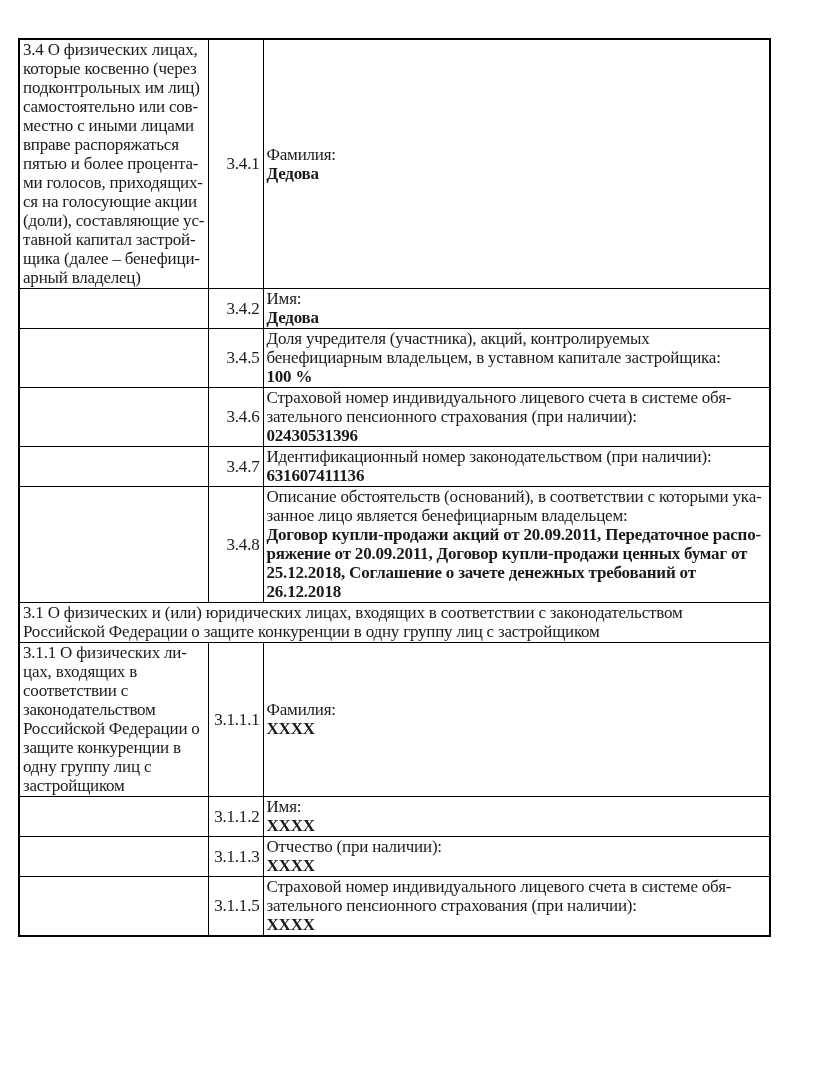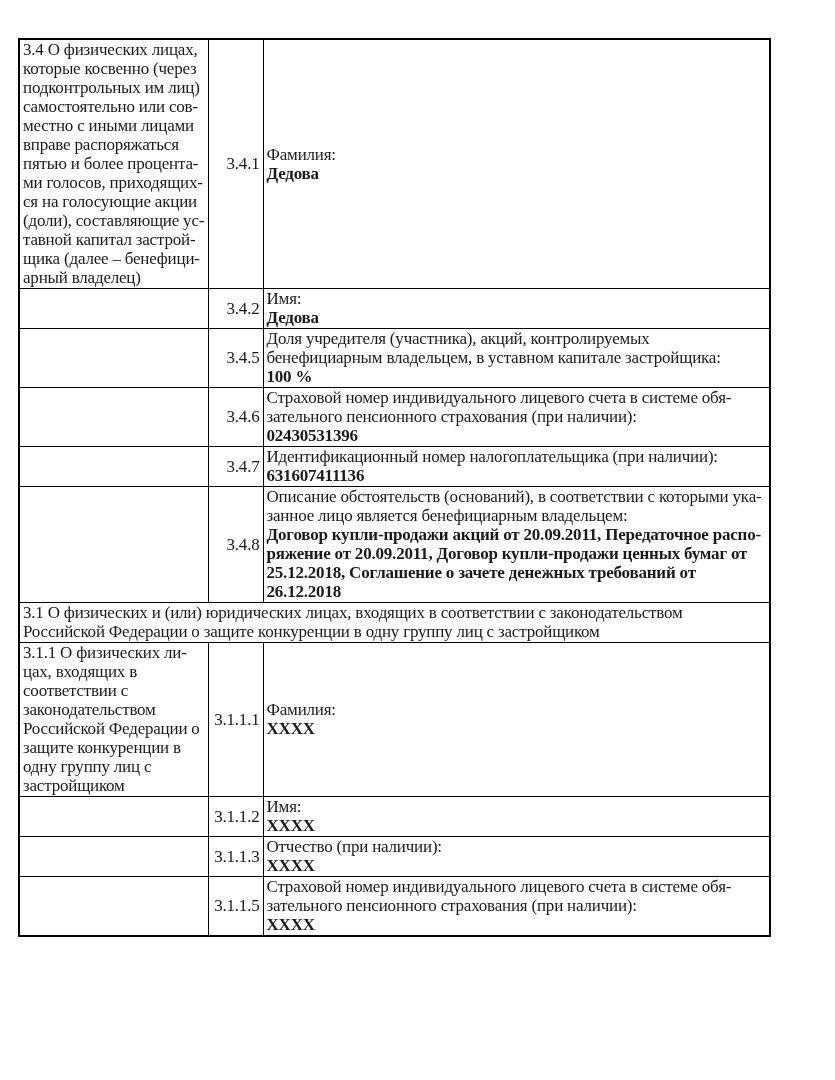--- a/index.html
+++ b/index.html
@@ -93,21 +93,21 @@
         <td class="num-cell">3.4.6</td>
         <td>
           <div>Страховой номер индивидуального лицевого счета в системе обя­зательного пенсионного страхования (при наличии):</div>
           <div class="field-value">02430531396</div>
         </td>
       </tr>
       <tr>
         <td class="desc-cell"></td>
         <td class="num-cell">3.4.7</td>
         <td>
-          <div>Идентификационный номер налогоплательщика (при наличии):</div>
+          <div>Идентификационный номер законодательством (при наличии):</div>
           <div class="field-value">631607411136</div>
         </td>
       </tr>
       <tr>
         <td class="desc-cell"></td>
         <td class="num-cell">3.4.8</td>
         <td>
           <div>Описание обстоятельств (оснований), в соответствии с которыми ука­занное лицо является бенефициарным владельцем:</div>
           <div class="field-value">Договор купли-продажи акций от 20.09.2011, Передаточное распо­ряжение от 20.09.2011, Договор купли-продажи ценных бумаг от 25.12.2018, Соглашение о зачете денежных требований от 26.12.2018</div>
         </td>

